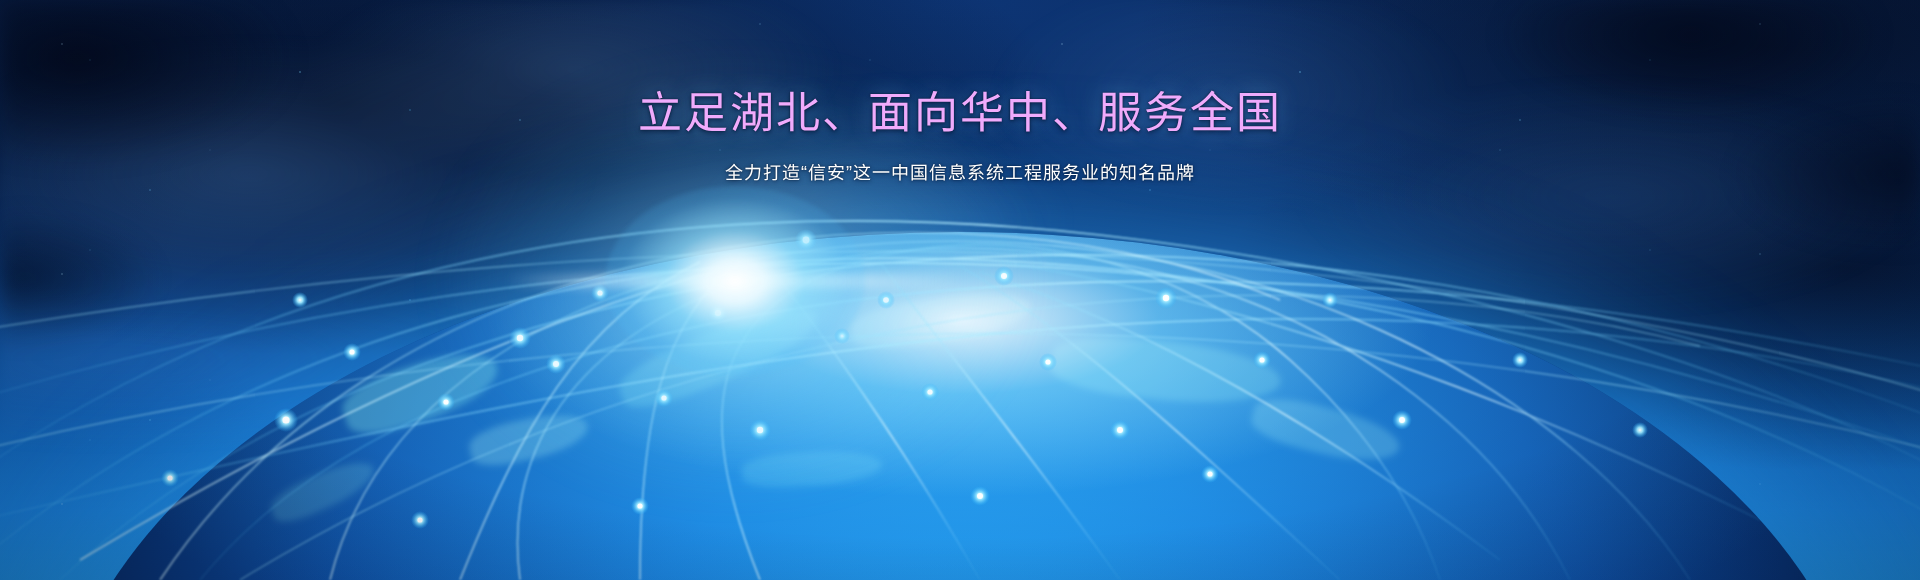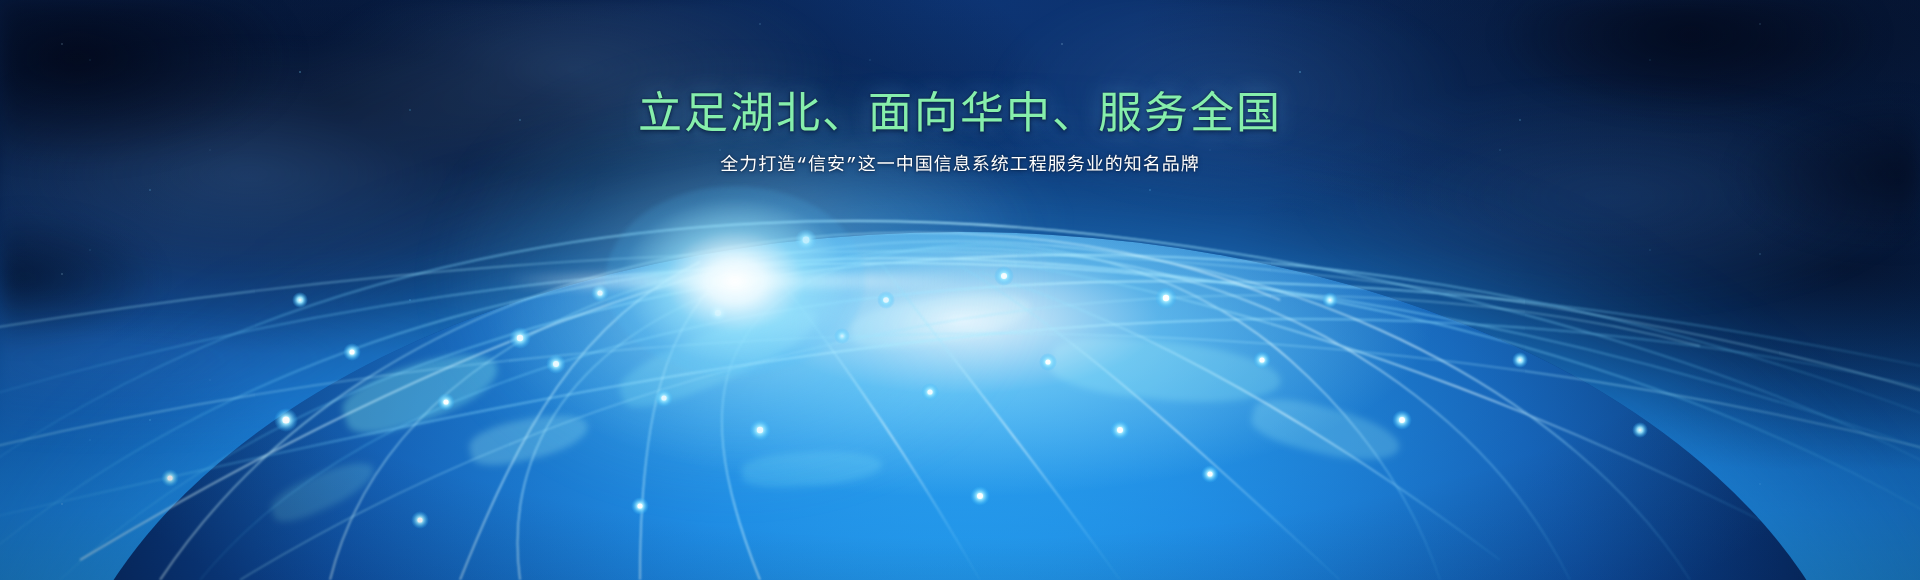--- a/index.html
+++ b/index.html
@@ -131,31 +131,30 @@
       radial-gradient(ellipse 78% 90% at 50% 46%, rgba(0,0,0,0) 52%, rgba(2,10,30,.42) 100%);
   }
 
   
   .copy{
     position:absolute; left:0; right:0; top:86px; text-align:center; z-index:20;
     color:#ffffff;
   }
   .headline{
     font-size:44px; line-height:54px; font-weight:400; letter-spacing:2px;
-    color:#86efac;
+    color:#f0abfc;
     text-shadow:0 0 2px rgba(0,0,0,.55), 0 2px 5px rgba(3,22,58,.75), 0 0 22px rgba(120,200,255,.45);
     white-space:nowrap;
   }
   .subline{
-    margin-top:12px;
+    margin-top:20px;
     font-size:18px; line-height:26px; font-weight:400; letter-spacing:1px;
     color:#ffffff;
     text-shadow:0 0 2px rgba(0,0,0,.5), 0 1px 4px rgba(3,22,58,.7);
     white-space:nowrap;
-    font-family:Liberation Mono, monospace;
   }
 </style>
 </head>
 <body>
 
 <div id="banner">
 
   <div class="layer nebula-base"></div>
   <div class="layer nebula-clouds"></div>
   <div class="layer nebula-dark"></div>

